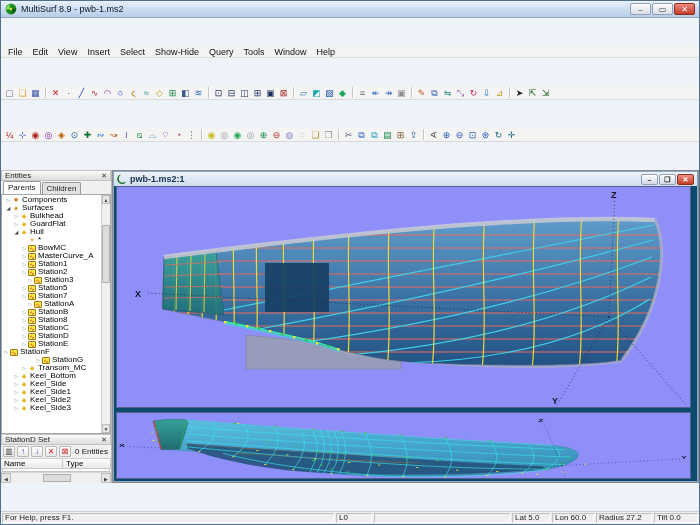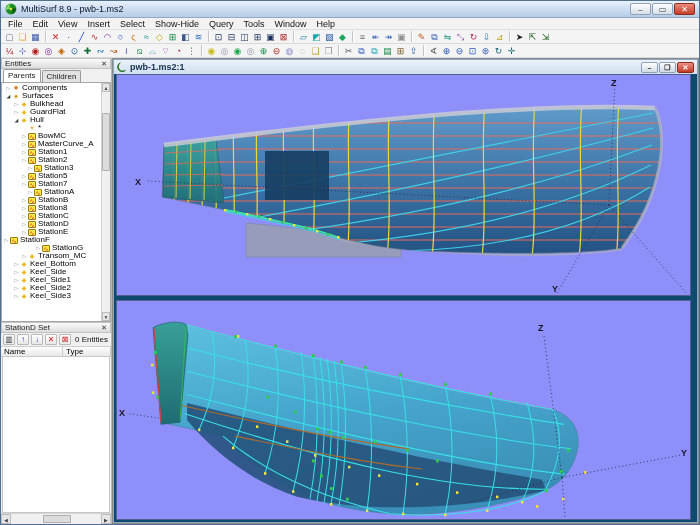--- a/index.html
+++ b/index.html
@@ -1,18 +1,18 @@
 <!DOCTYPE html>
 <html><head>
 <meta charset="utf-8">
 <style>
   * { box-sizing: border-box; margin: 0; padding: 0; }
   html,body { width:700px; height:525px; overflow:hidden; }
   body { font-family:"Liberation Sans", sans-serif; background:#eef3fa; }
-  .window { width:700px; height:525px; display:flex; flex-direction:column; border:1px solid #51708f; }
+  .window { width:700px; height:525px; display:flex; flex-direction:column; border:1px solid #51708f;gap:28px; }
 
   
   .titlebar { height:17px; flex:none; display:flex; align-items:center; gap:4px; padding:0 4px;
     background:linear-gradient(#eaf2fb,#cfdff2 45%,#b6cde7); border-bottom:1px solid #93a9c4; }
   .app-icon { width:12px; height:12px; flex:none; }
   .title-text { font-size:9px; color:#0d1626; flex:1; white-space:nowrap; }
   .winbtns { display:flex; gap:1px; }
   .winbtn { width:21px; height:12px; font-size:8px; line-height:11px; text-align:center; color:#333;
     background:linear-gradient(#fdfdfd,#d8dee8); border:1px solid #8fa0b8; border-radius:2px; }
   .winbtn.close { background:linear-gradient(#e98b7d,#c43d2a); color:#fff; border-color:#8f2b1d; }
@@ -659,13 +659,22 @@
               <text x="2" y="108">X</text>
               <text x="564" y="146">Y</text>
               <text x="421" y="28">Z</text>
             </g>
           </svg>
         </div>
       </div>
     </div>
   </div>
 
+  <div class="statusbar">
+    <div class="pane help">For Help, press F1.</div>
+  <div class="pane" style="width: 36px; flex: 0 0 auto;">L0</div>
+      <div class="pane" style="width: 136px; flex: 0 0 auto;"></div>
+      <div class="pane" style="width: 38px; flex: 0 0 auto;">Lat 5.0</div>
+      <div class="pane" style="width: 42px; flex: 0 0 auto;">Lon 60.0</div>
+      <div class="pane" style="width: 56px; flex: 0 0 auto;">Radius 27.2</div>
+      <div class="pane" style="width: 44px; flex: 0 0 auto;">Tilt 0.0</div>
+    </div>
 </div>
 
 </body></html>

